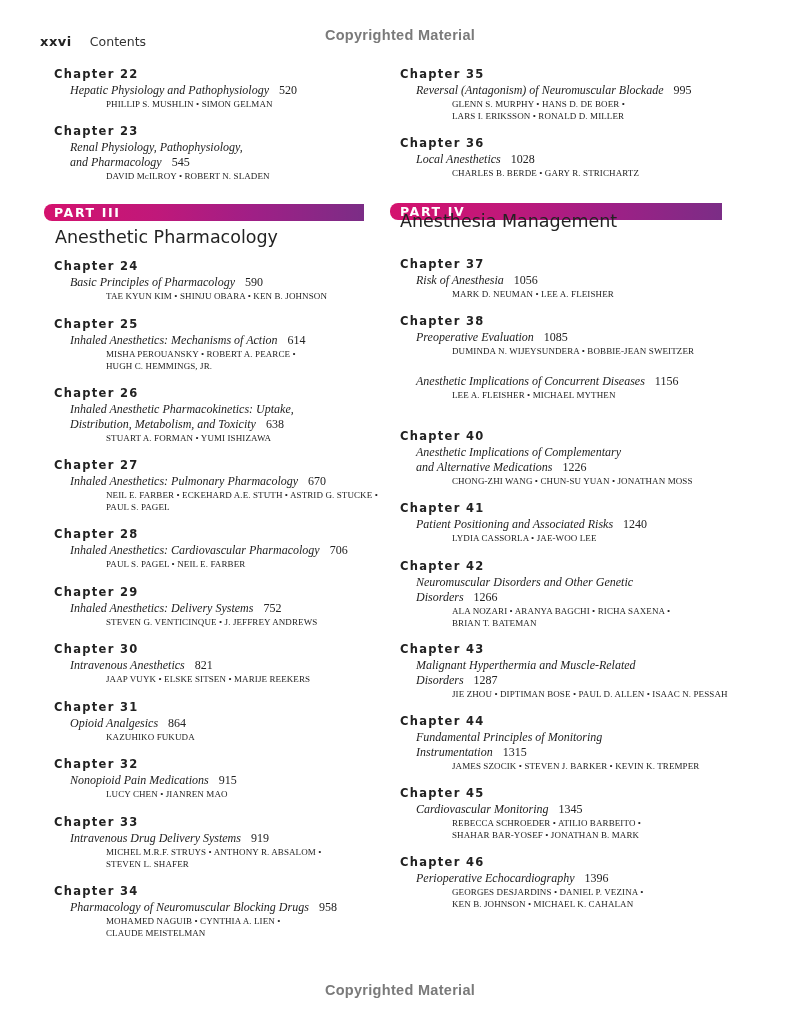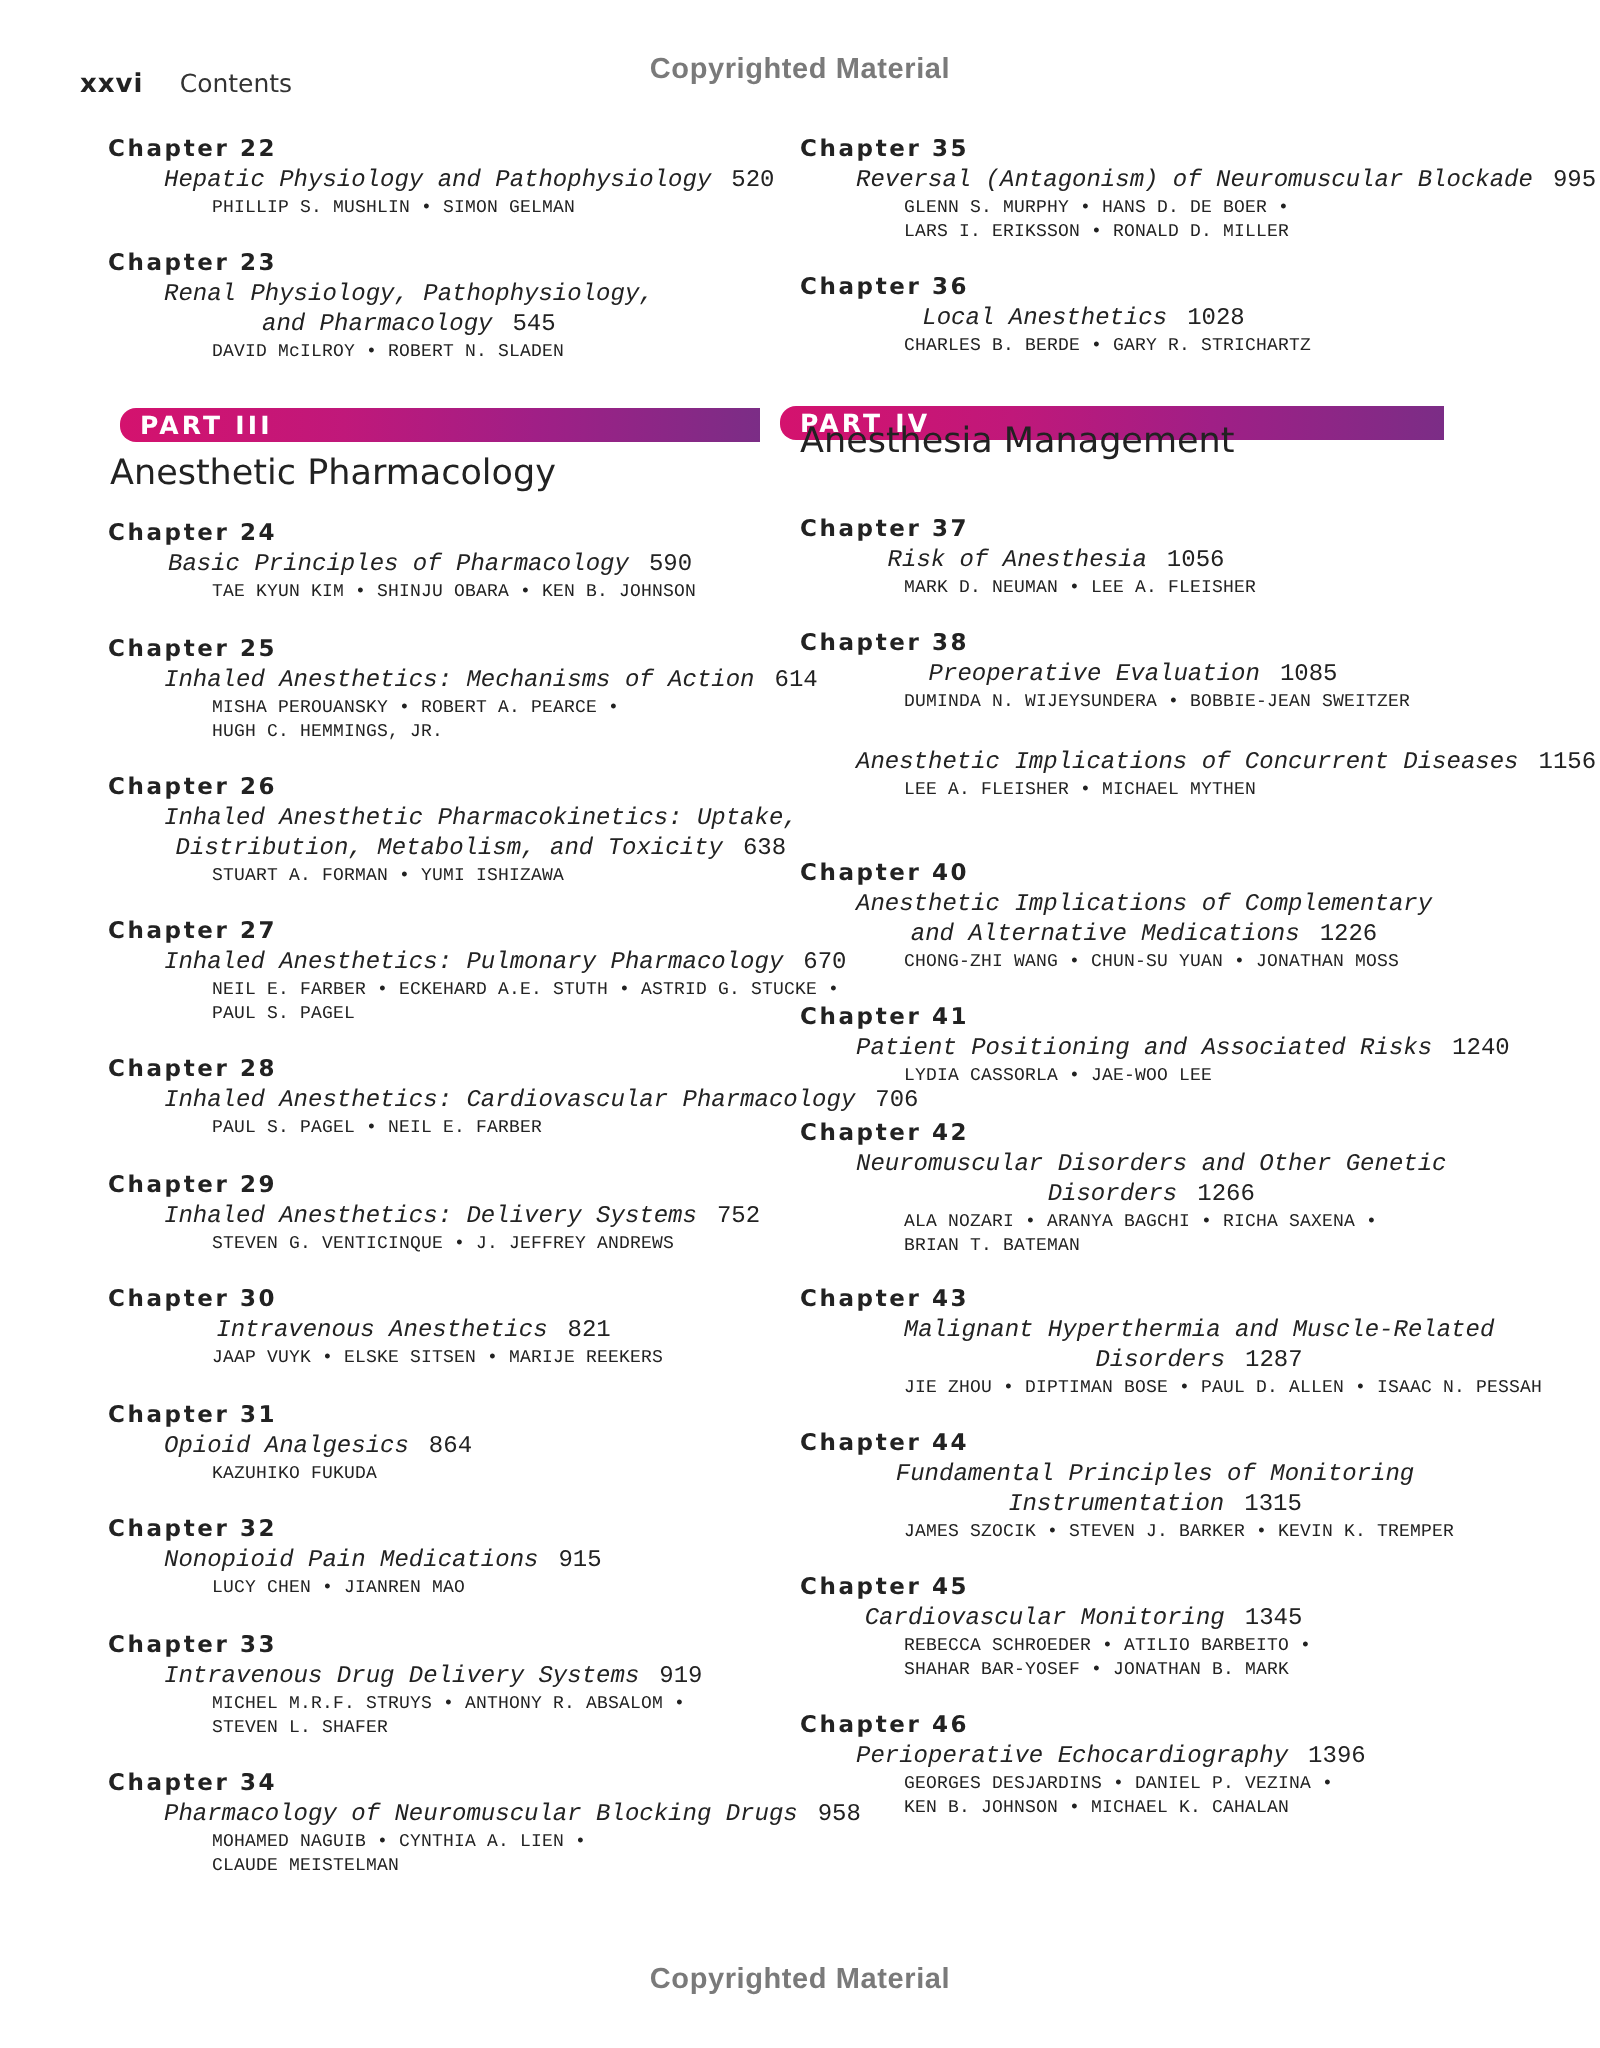--- a/index.html
+++ b/index.html
@@ -8,23 +8,23 @@
   .header .pno { font-weight: bold; font-family: "DejaVu Sans", sans-serif; font-size: 13px; letter-spacing: 0.5px; margin-right: 14px; }
   .header .sect { font-size: 12.5px; color: #333; }
   .watermark { position: absolute; left: 0; width: 800px; text-align: center; font-family: "Liberation Sans", sans-serif; font-weight: bold; font-size: 14.5px; color: #7a7a7a; letter-spacing: 0.3px; }
   .wm-top { top: 27px; }
   .wm-bot { top: 982px; }
   .col { position: absolute; top: 0; }
   .col-left { left: 54px; width: 340px; }
   .col-right { left: 400px; width: 340px; }
   .entry { position: absolute; left: 0; }
   .chap { font-family: "DejaVu Sans", sans-serif; font-weight: bold; font-size: 11.5px; letter-spacing: 1.3px; color: #222; line-height: 14px; }
-  .title { font-family: Liberation Mono, monospace; font-style: italic; font-size: 12px; color: #222; margin-left: 28px; line-height: 15px; margin-top: 2px; white-space: nowrap; text-align: center; }
+  .title { font-family: Liberation Serif, serif; font-style: italic; font-size: 12px; color: #222; margin-left: 16px; line-height: 15px; margin-top: 2px; white-space: nowrap; }
   .title .page { font-style: normal; margin-left: 10px; }
-  .authors { font-family: Liberation Mono, monospace; font-size: 9px; color: #222; margin-left: 16px; line-height: 12px; white-space: nowrap; letter-spacing: 0.1px; padding-left: 36px; }
+  .authors { font-family: Liberation Serif, serif; font-size: 9px; color: #222; margin-left: 16px; line-height: 12px; white-space: nowrap; letter-spacing: 0.1px; padding-left: 36px; }
   .part-banner { position: absolute; height: 17px; border-radius: 8px 0 0 8px; background: linear-gradient(90deg, #d4126e 0%, #c0187a 35%, #a01f86 65%, #7b2d86 100%); }
   .part-banner span { color: #fff; font-weight: bold; font-family: "DejaVu Sans", sans-serif; font-size: 12.5px; letter-spacing: 1.6px; position: absolute; left: 10px; top: 1px; }
   .part-name { position: absolute; font-size: 17.5px; color: #222; font-family: "DejaVu Sans", sans-serif; }
 </style>
 </head>
 <body>
 
 <div class="watermark wm-top">Copyrighted Material</div>
 
 <div class="header">
@@ -39,21 +39,21 @@
     <div class="authors">PHILLIP S. MUSHLIN • SIMON GELMAN</div>
   </div>
   <div class="entry" style="top:124px">
     <div class="chap">Chapter 23</div>
     <div class="title"><span>Renal Physiology, Pathophysiology,</span></div>
     <div class="title" style="margin-top:0"><span>and Pharmacology</span><span class="page">545</span></div>
     <div class="authors">DAVID McILROY • ROBERT N. SLADEN</div>
   </div>
 </div>
 
-<div class="part-banner" style="left:60px; top:204px; width:320px;text-align:center;">
+<div class="part-banner" style="left:44px; top:204px; width:320px;text-align:center;">
   <span>PART III</span>
 </div>
 <div class="part-name" style="left:55px; top:227px;">Anesthetic Pharmacology</div>
 
 <div class="col col-left">
   <div class="entry" style="top:259px">
     <div class="chap">Chapter 24</div>
     <div class="title"><span>Basic Principles of Pharmacology</span><span class="page">590</span></div>
     <div class="authors">TAE KYUN KIM • SHINJU OBARA • KEN B. JOHNSON</div>
   </div>

